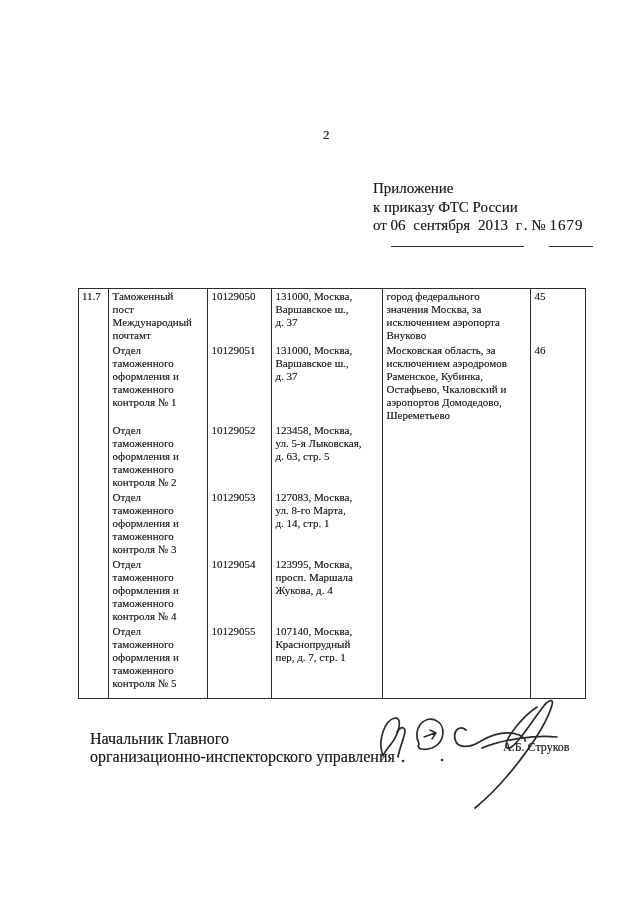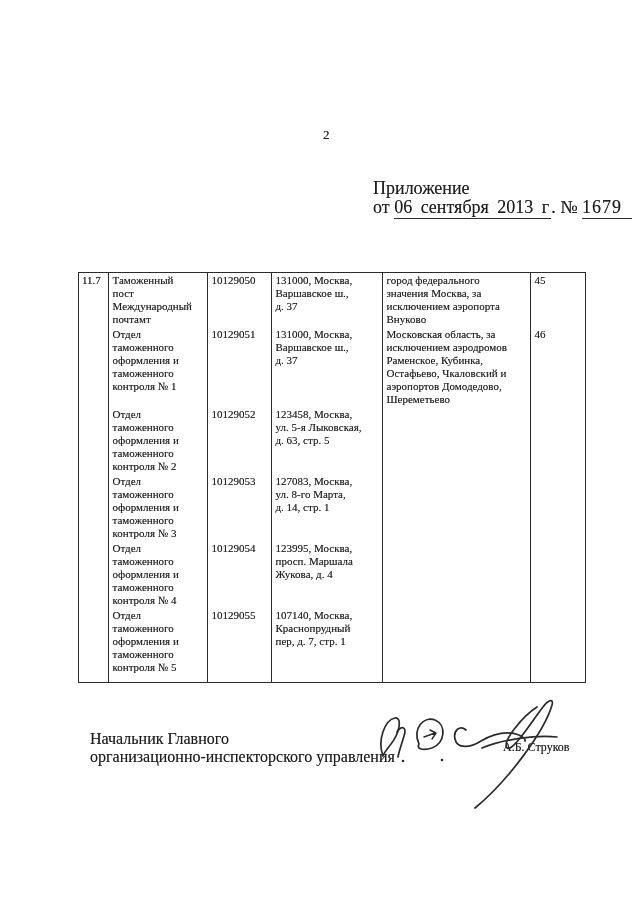--- a/index.html
+++ b/index.html
@@ -22,43 +22,43 @@
     left: 323px;
     top: 127px;
     font-size: 13px;
   }
 
   
   .order-ref {
     position: absolute;
     left: 373px;
     top: 179px;
-    font-size: 18px;
+    font-size: 15px;
     line-height: 18.5px;
     white-space: nowrap;
   }
   .order-ref .u {
     border-bottom: 1px solid #2a2a2a;
-    padding-bottom: 1px;
+    padding-bottom: 13px;
   }
   .order-ref .u-date { word-spacing: 4px; padding-right: 2px; }
   .order-ref .u-num  { padding-right: 10px; letter-spacing: 1px; }
 
   
   table.doc-table {
     position: absolute;
     left: 78px;
     top: 272px;
     width: 508px;
     border-collapse: collapse;
     table-layout: fixed;
     font-size: 11px;
     line-height: 13px;
   }
-  table.doc-table, table.doc-table td { border: 0; }
+  table.doc-table, table.doc-table td { border: 0; margin-top: 16px; }
   table.doc-table { outline: 1.4px solid #2b2b2b; outline-offset: -1px; }
   table.doc-table td {
     border-left: 1.3px solid #2b2b2b;
     vertical-align: top;
     padding: 2px 2px 0 4px;
     white-space: pre-line;
     overflow: hidden;
   }
   table.doc-table td:first-child { border-left: 0; }
   table.doc-table tr.last td { padding-bottom: 9px; }
@@ -92,20 +92,21 @@
 </style>
 </head>
 <body>
 
 <div class="page">
 
   <div class="page-number">2</div>
 
   <div class="order-ref">
     <div>Приложение</div>
+    <div>к приказу ФТС России</div>
     <div><span>от </span><span class="u u-date">06 сентября 2013 г</span><span>. № </span><span class="u u-num">1679</span></div>
   </div>
 
   <table class="doc-table">
     <colgroup>
       <col style="width:30px">
       <col style="width:99px">
       <col style="width:64px">
       <col style="width:111px">
       <col style="width:148px">

